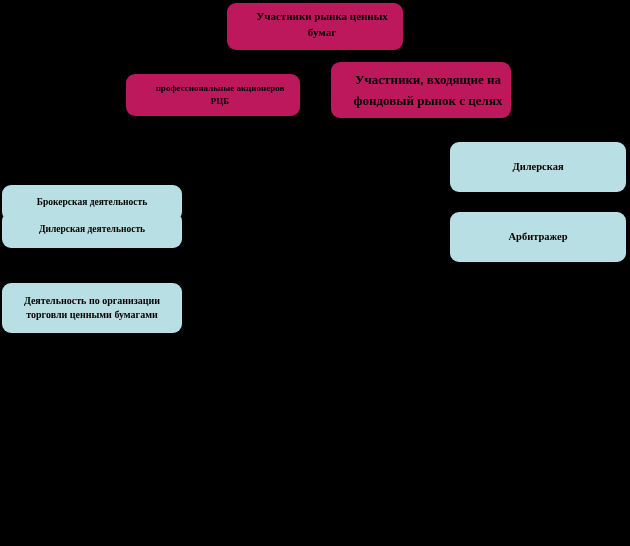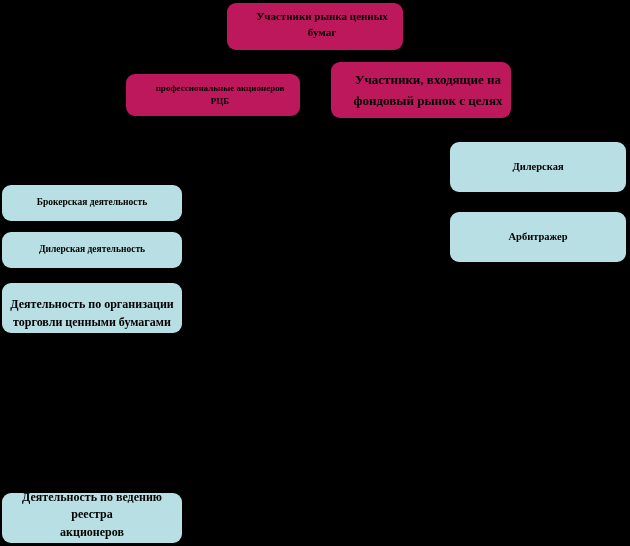--- a/index.html
+++ b/index.html
@@ -65,23 +65,23 @@
     font-size: 13px;
     line-height: 1.6;
   }
 
   
   .col-left {
     left: 2px;
     width: 180px;
     font-size: 9.5px;
   }
-  .col-left.two-line { font-size: 12px; align-items: flex-end; }
+  .col-left.two-line { font-size: 10px; }
   .l1 { top: 142px; height: 36px; margin-top: 43px; }
-  .l2 { top: 212px; height: 36px; margin-top: 20px; }
+  .l2 { top: 212px; height: 36px; }
   .l3 { top: 283px; height: 50px; }
   .l4 { top: 353px; height: 50px; }
   .l5 { top: 423px; height: 51px; }
   .l6 { top: 493px; height: 50px; }
 
   
   .col-right {
     left: 450px;
     width: 176px;
     font-size: 10.5px;
@@ -114,24 +114,20 @@
     <span class="label">Дилерская деятельность</span>
   </div>
 
   <div class="node blue col-left two-line l3">
     <span class="label">Деятельность  по организации
 торговли ценными   бумагами</span>
   </div>
 
 
 
-  <div class="node blue col-left two-line l6">
-    <span class="label">Деятельность  по ведению реестра
-акционеров</span>
-  </div>
 
   <div class="node blue col-right r1">
     <span class="label">Дилерская</span>
   </div>
 
   <div class="node blue col-right r2">
     <span class="label">Арбитражер</span>
   </div>
 
 </div>

